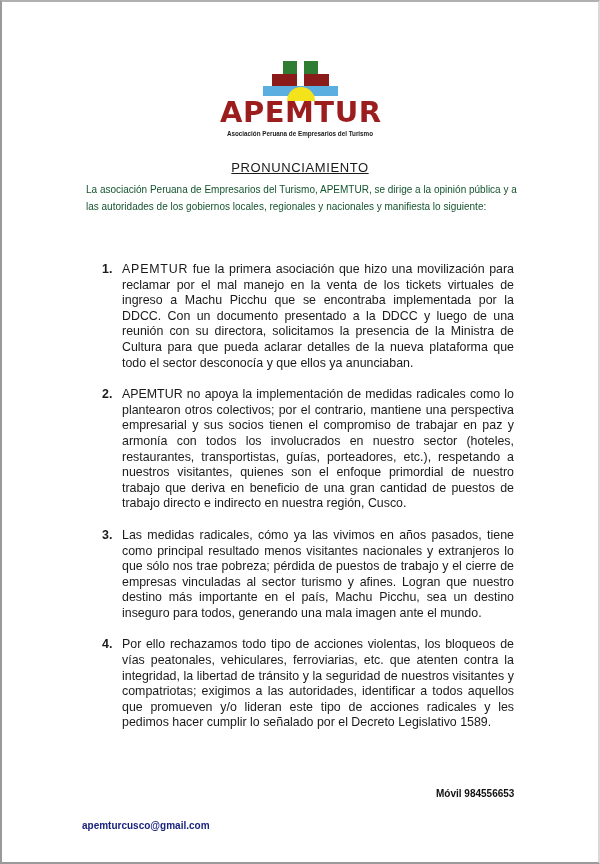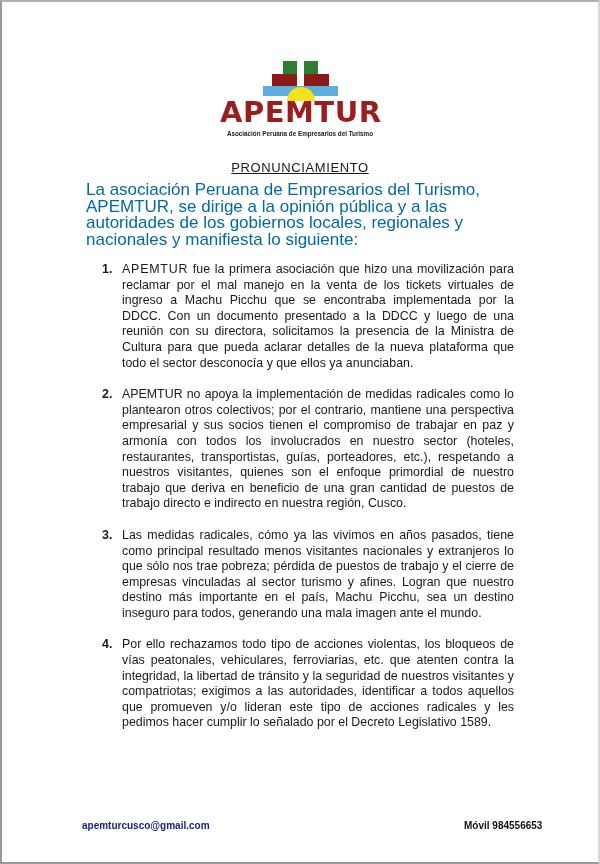--- a/index.html
+++ b/index.html
@@ -39,37 +39,37 @@
       font-family: "Liberation Sans", sans-serif; font-weight: bold;
       font-size: 6.3px; color: #1a1a1a; white-space: nowrap;
     }
     
     .title {
       position: absolute; left: 0; top: 160px; width: 600px; text-align: center;
       font-size: 13px; text-decoration: underline; letter-spacing: 0.6px;
     }
     .intro {
       position: absolute; left: 86px; top: 182px; width: 440px;
-      font-size: 17px; line-height: 16.5px; color: #0369a1;
+      font-size: 10px; line-height: 16.5px; color: #14532d;
     }
     .list { position: absolute; left: 102px; top: 262px; width: 412px; }
     .item { position: relative; padding-left: 20px; font-size: 12.4px; line-height: 15.6px; color: #1a1a1a; text-align: justify; }
     .item .num { position: absolute; left: 0; top: 0; font-weight: bold; }
     .item .strong { font-weight: normal; letter-spacing: 0.8px; }
     .item.i1 { margin-bottom: 16px; }
     .item.i2 { margin-bottom: 16px; }
     .item.i3 { margin-bottom: 16px; }
     
     .footer-email {
       position: absolute; left: 82px; top: 820px; font-size: 10px;
       color: #1a237e; font-weight: bold;
     }
     .footer-phone {
-      position: absolute; left: 436px; top: 820px; font-size: 10px;
-      color: #111; font-weight: bold; margin-left: 28px;
+      position: absolute; left: 436px; top: 788px; font-size: 10px;
+      color: #111; font-weight: bold;
     }
   </style>
 </head>
 <body>
 
 <div class="frame"></div>
 
 <div class="logo">
   <div class="blk g1"></div>
   <div class="blk g2"></div>

